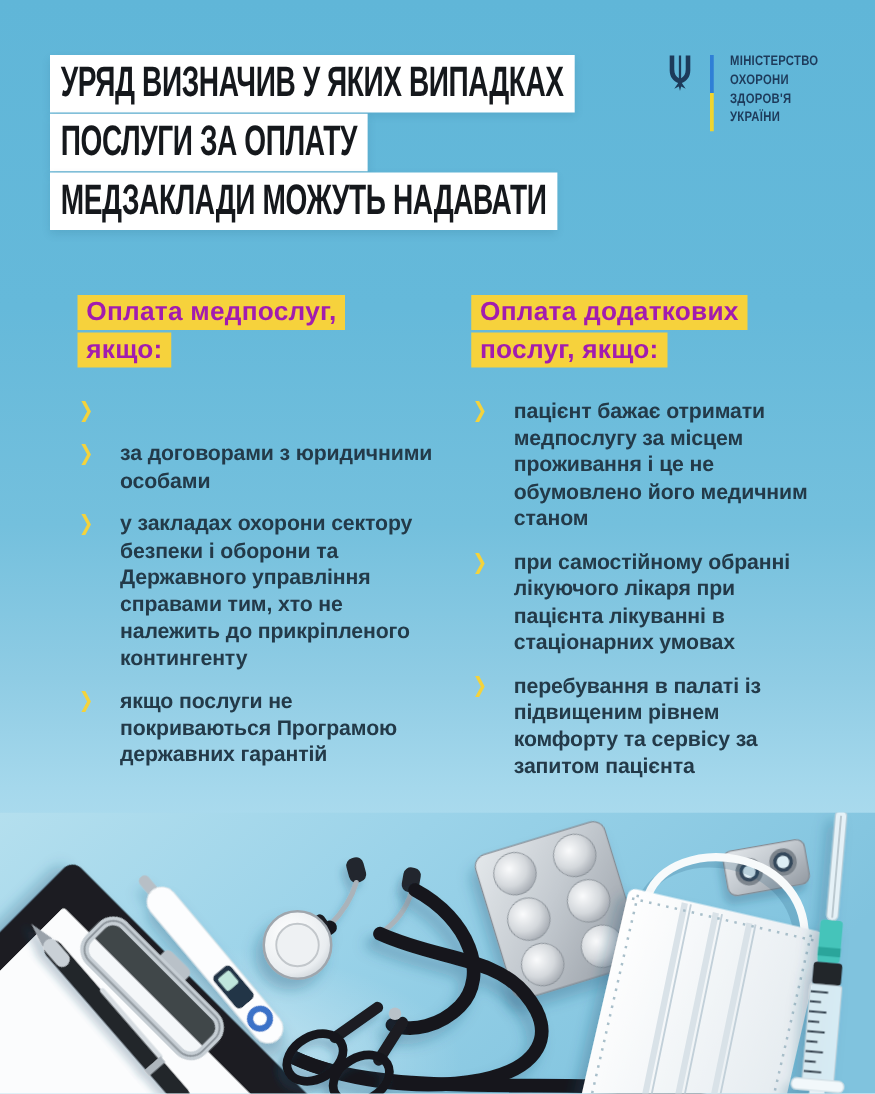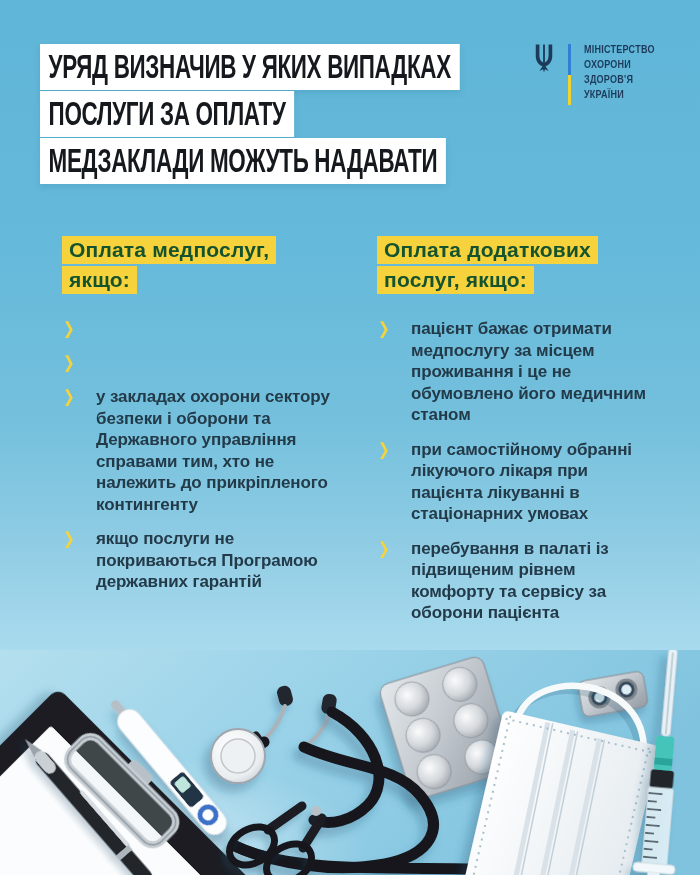--- a/index.html
+++ b/index.html
@@ -37,21 +37,21 @@
   .logo-text span {
     font-size:11px; line-height:15px; font-weight:700; color:#1d3a5a;
     transform:scaleX(.82); transform-origin:0 0; white-space:nowrap; letter-spacing:.3px;
   }
 
   
   .columns { position:absolute; left:63px; top:235px; display:flex; gap:32px; }
   .col { width:283px; }
   .colhead { margin:0 0 23px 0; }
   .hl {
-    display:inline-block; background:#f6d23c; color:#14532d;
+    display:inline-block; background:#f6d23c; color:#a21caf;
     font-size:21px; line-height:23px; font-weight:700;
     padding:2px 7px 3px; margin:0 0 1px -1px; letter-spacing:.2px; white-space:nowrap;
   }
   .bullets { list-style:none; margin:0; padding:0; }
   .bullet { display:flex; align-items:flex-start; margin-bottom:13px; }
   .chev {
     flex:0 0 14px; margin-right:19px; color:#f4d33c;
     font-size:14px; line-height:21px; font-weight:700; transform:scaleY(1.2);
   }
   .btext {
@@ -105,20 +105,21 @@
       <h2 class="colhead">
         <span class="hl">Оплата медпослуг,</span><br>
         <span class="hl">якщо:</span>
       </h2>
       <ul class="bullets">
         <li class="bullet">
           <span class="chev">❯</span>
         </li>
         <li class="bullet">
           <span class="chev">❯</span>
+          <span class="btext">за договорами з юридичними особами</span>
         </li>
         <li class="bullet">
           <span class="chev">❯</span>
           <span class="btext">у закладах охорони сектору безпеки і оборони та Державного управління справами тим, хто не належить до прикріпленого контингенту</span>
         </li>
         <li class="bullet">
           <span class="chev">❯</span>
           <span class="btext">якщо послуги не покриваються Програмою державних гарантій</span>
         </li>
       </ul>
@@ -133,21 +134,21 @@
         <li class="bullet">
           <span class="chev">❯</span>
           <span class="btext">пацієнт бажає отримати медпослугу за місцем проживання і це не обумовлено його медичним станом</span>
         </li>
         <li class="bullet">
           <span class="chev">❯</span>
           <span class="btext">при самостійному обранні лікуючого лікаря при пацієнта лікуванні в стаціонарних умовах</span>
         </li>
         <li class="bullet">
           <span class="chev">❯</span>
-          <span class="btext">перебування в палаті із підвищеним рівнем комфорту та сервісу за оборони пацієнта</span>
+          <span class="btext">перебування в палаті із підвищеним рівнем комфорту та сервісу за запитом пацієнта</span>
         </li>
       </ul>
     </section>
 
   </main>
 
   <div class="photo">
     <svg viewBox="0 0 700 225" width="700" height="225" aria-hidden="true">
       <defs>
         <linearGradient id="pbg" x1="0" y1="0" x2="1" y2="0.35">

